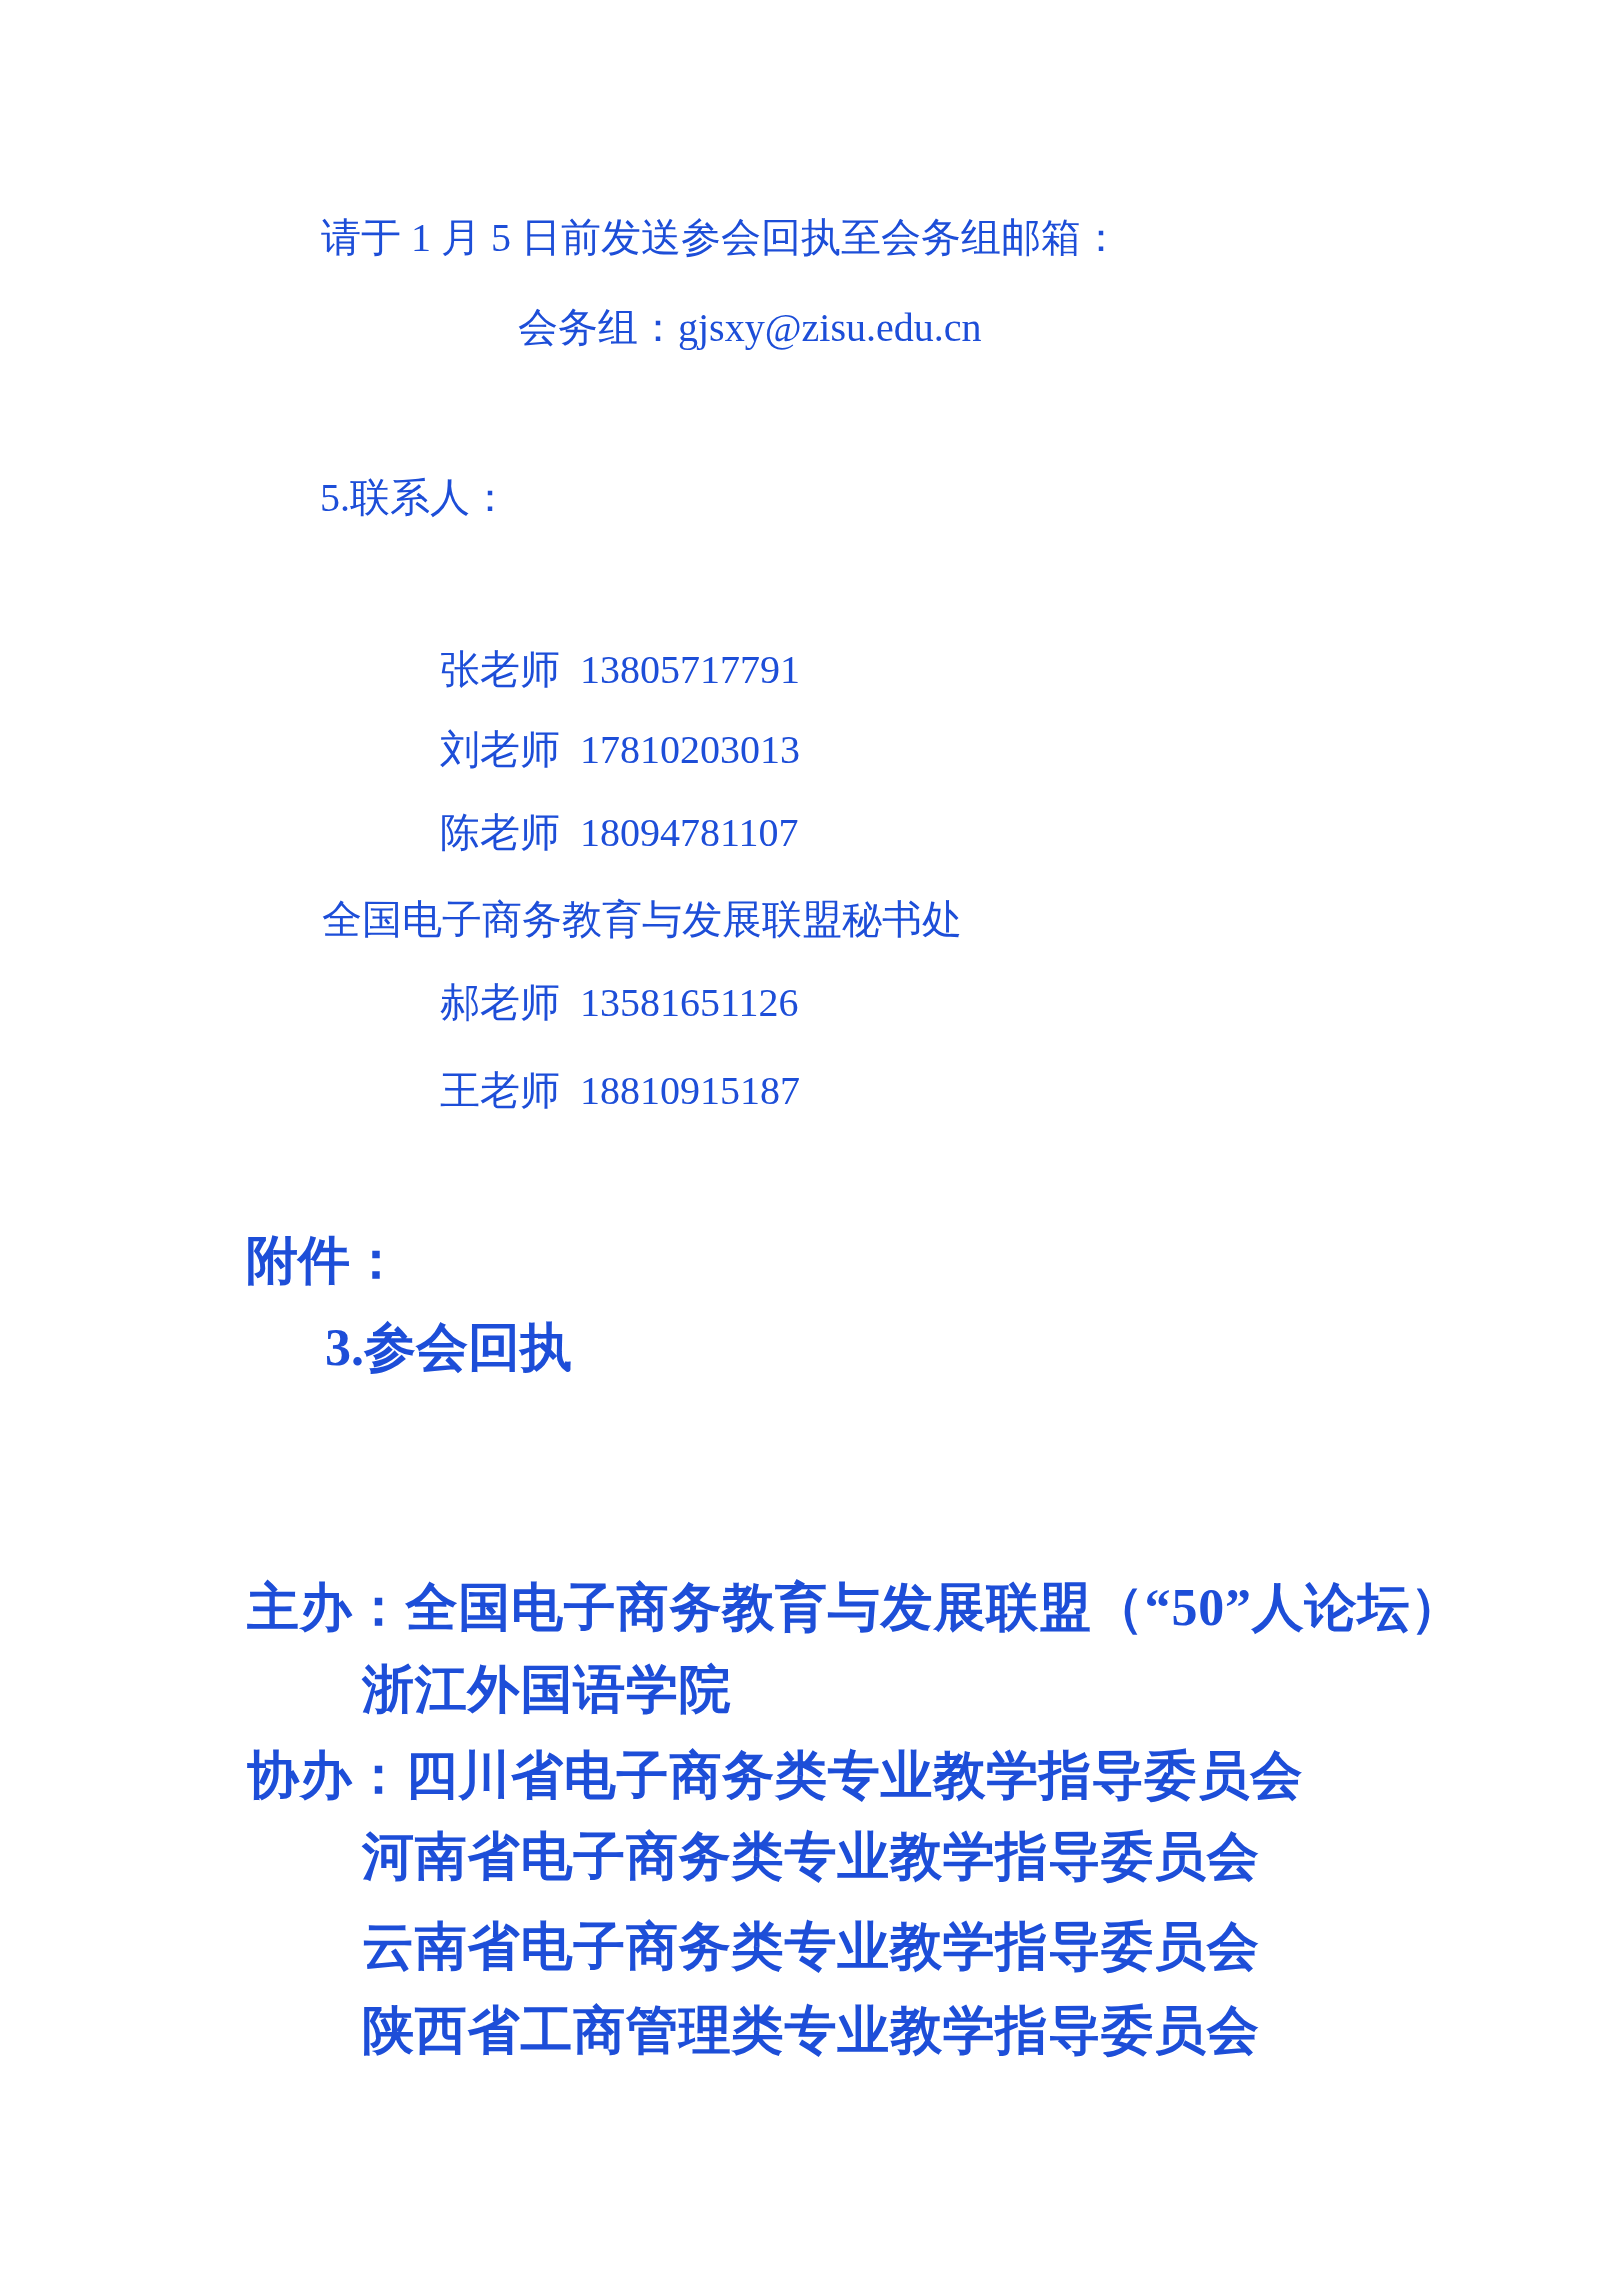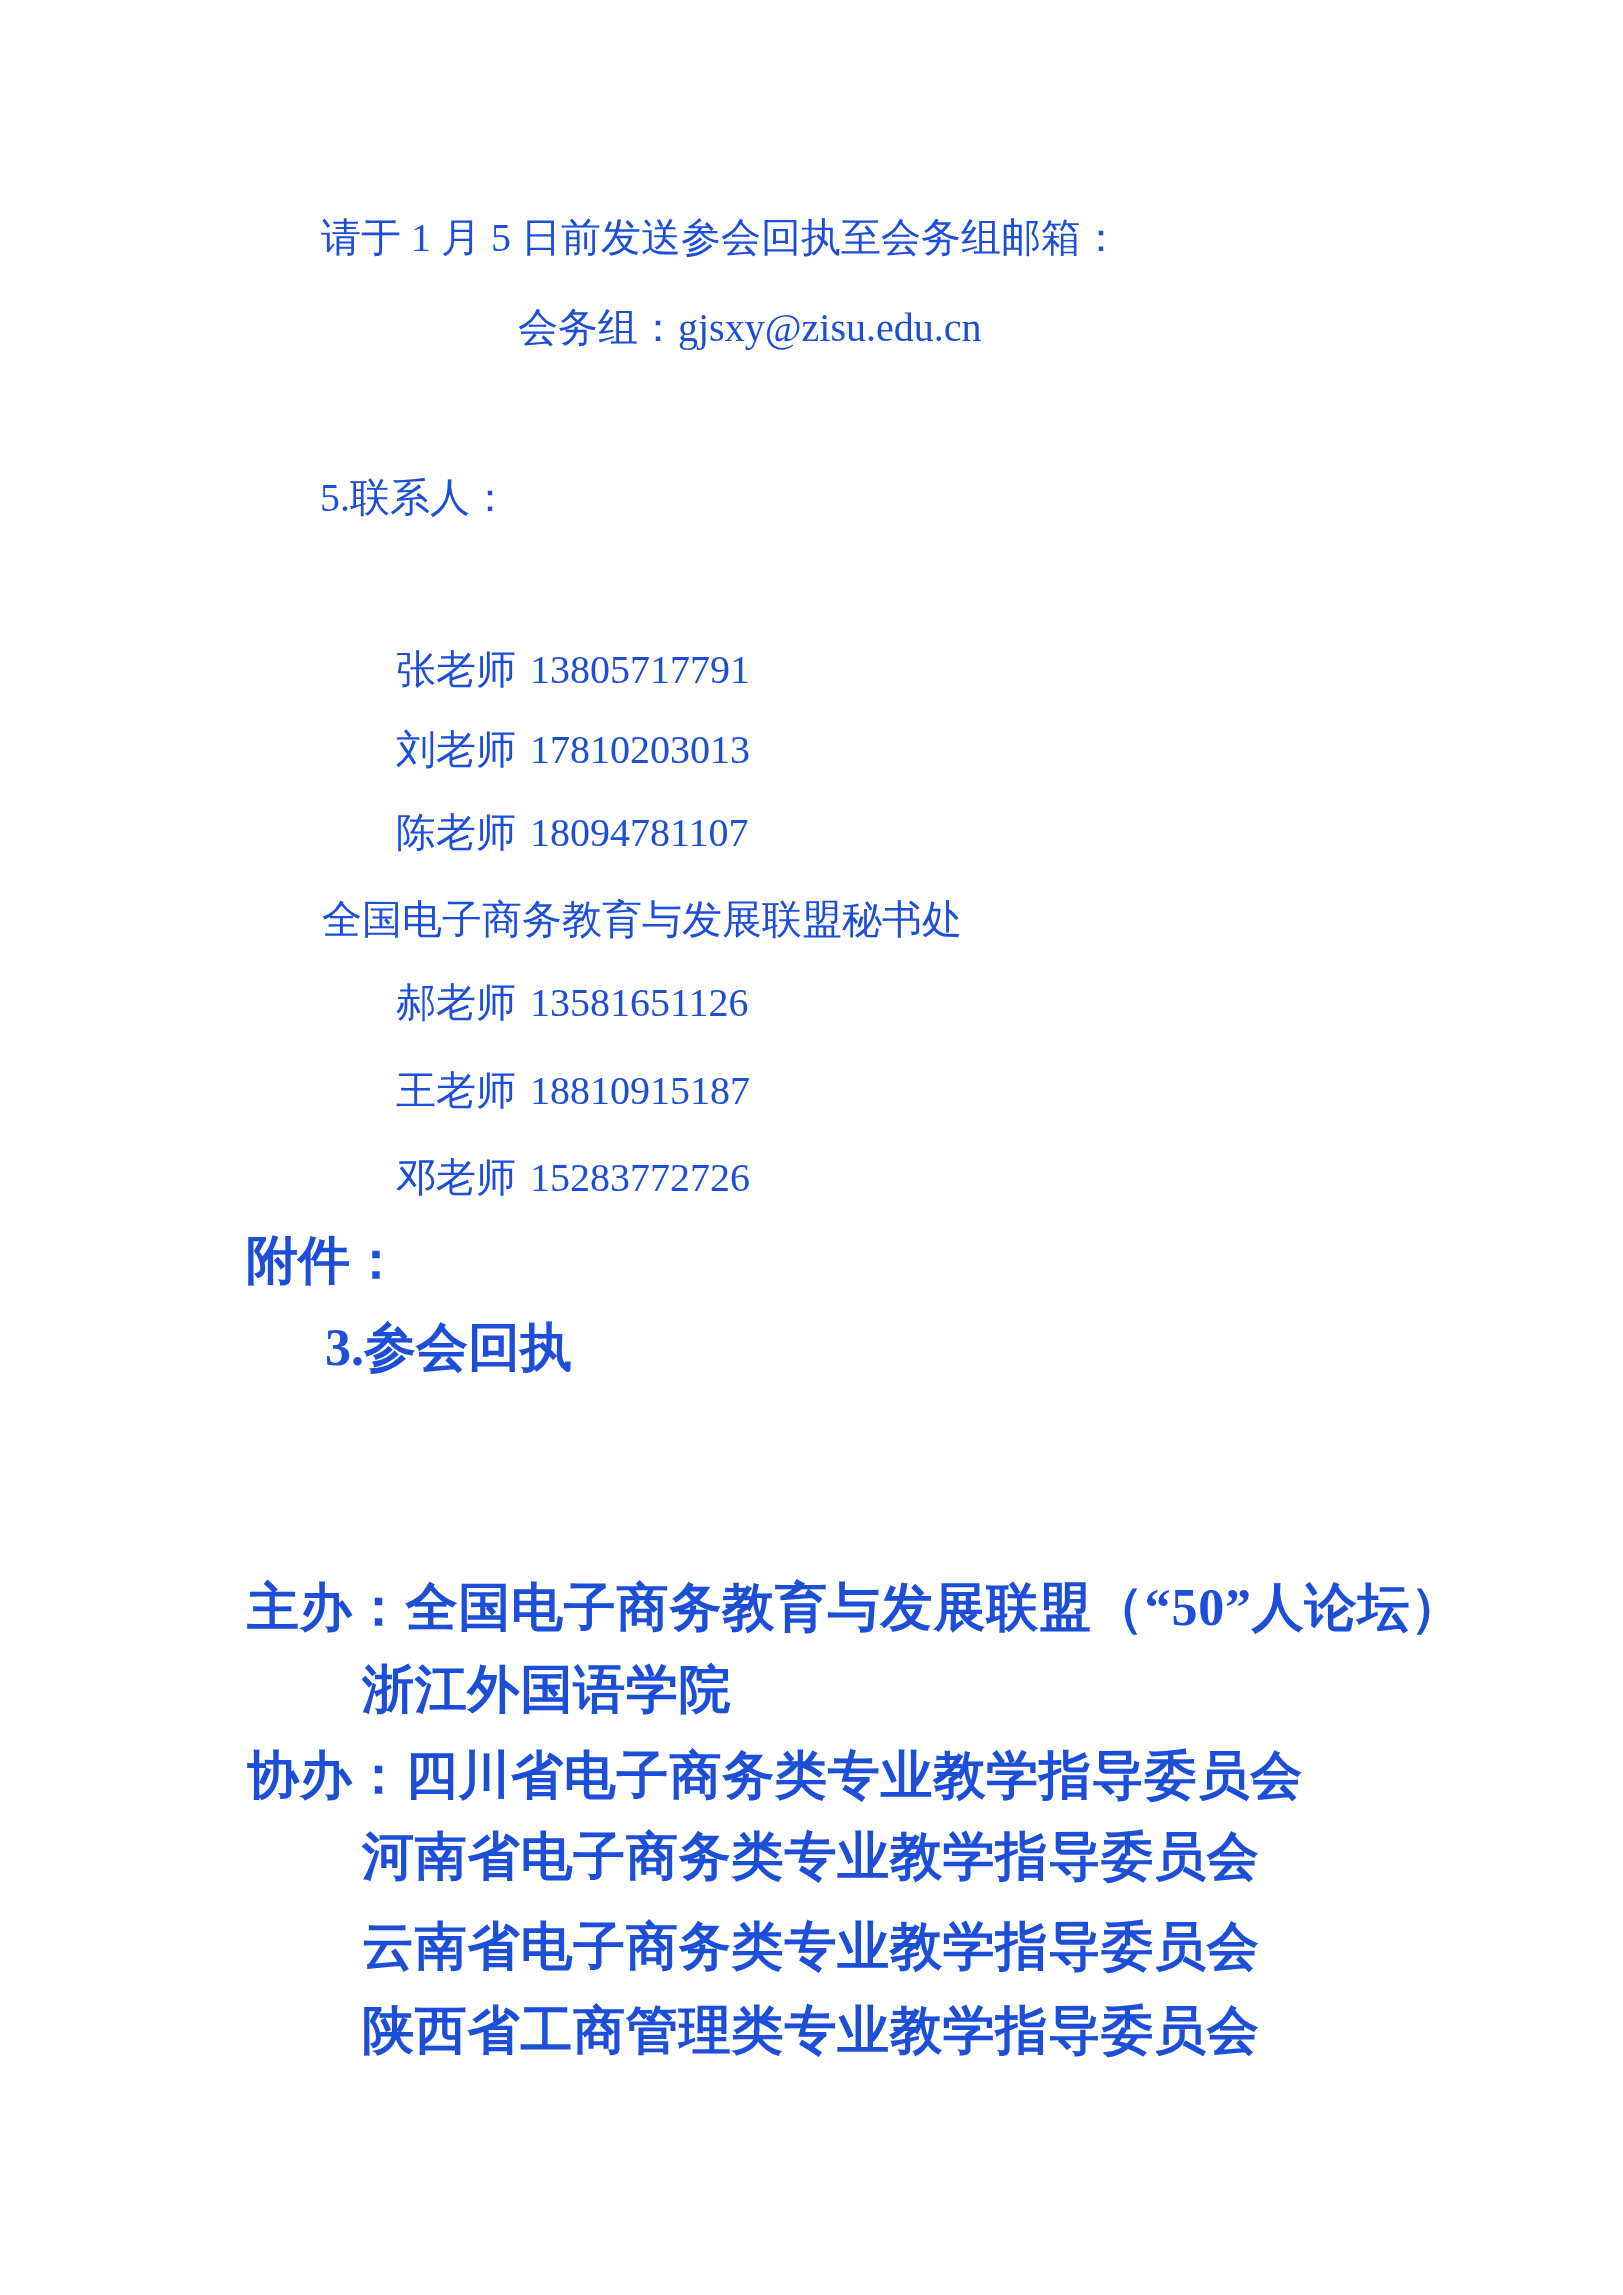--- a/index.html
+++ b/index.html
@@ -13,21 +13,21 @@
   }
   .line{
     position:absolute;
     height:57px;
     display:flex;
     align-items:center;
     white-space:pre;
   }
   .body-text{font-size:40px;font-weight:400;}
   .bold-text{font-size:52px;font-weight:700;}
-  .contact{gap:14px;}
+  .contact{gap:20px;margin-left:44px;}
   .footer-line{letter-spacing:0.8px;margin-top:6px;}
 </style>
 </head>
 <body>
 
 <div class="page">
 
   <div class="line body-text" style="top:209px;left:321px">
     <span>请于 1 月 5 日前发送参会回执至会务组邮箱：</span>
   </div>
@@ -64,24 +64,20 @@
   <div class="line body-text contact" style="top:974px;left:396px">
     <span>郝老师</span>
     <span>13581651126</span>
   </div>
 
   <div class="line body-text contact" style="top:1062px;left:396px">
     <span>王老师</span>
     <span>18810915187</span>
   </div>
 
-  <div class="line body-text contact" style="top:1149px;left:396px">
-    <span>邓老师</span>
-    <span>15283772726</span>
-  </div>
 
   <div class="line bold-text" style="top:1232px;left:246px">
     <span>附件：</span>
   </div>
 
   <div class="line bold-text" style="top:1319px;left:325px">
     <span>3.参会回执</span>
   </div>
 
   <div class="line bold-text footer-line" style="top:1573px;left:247px">

